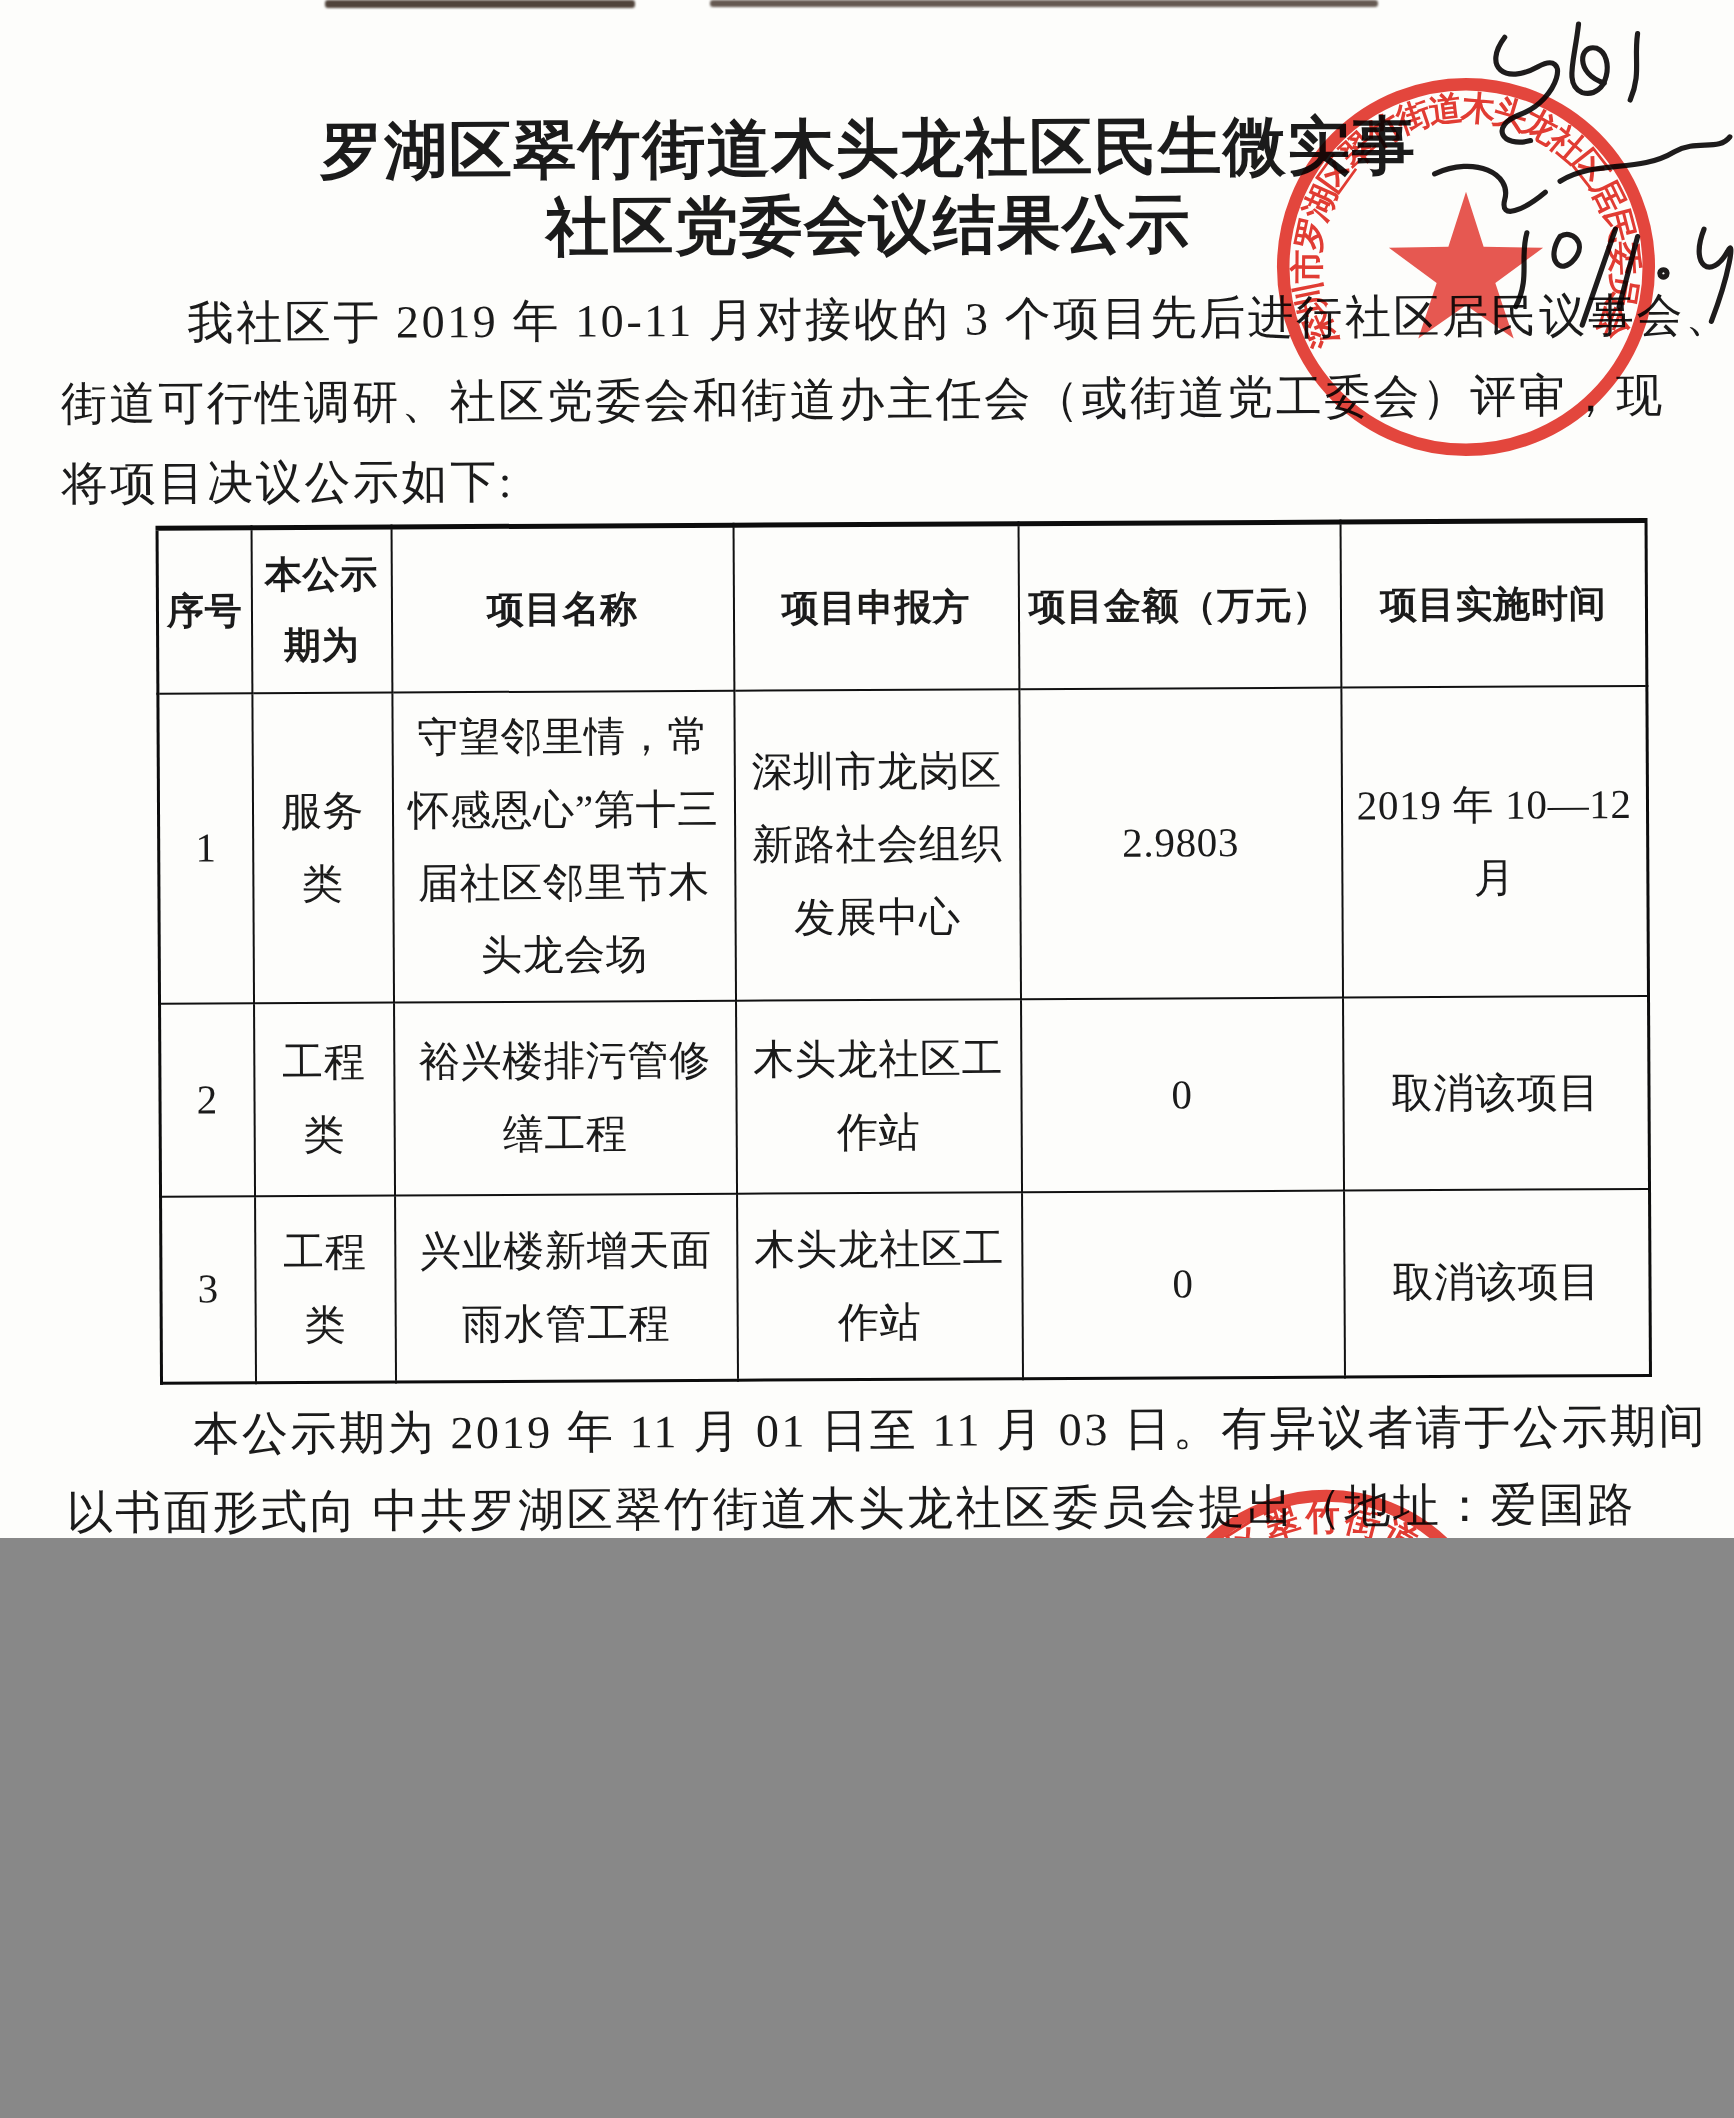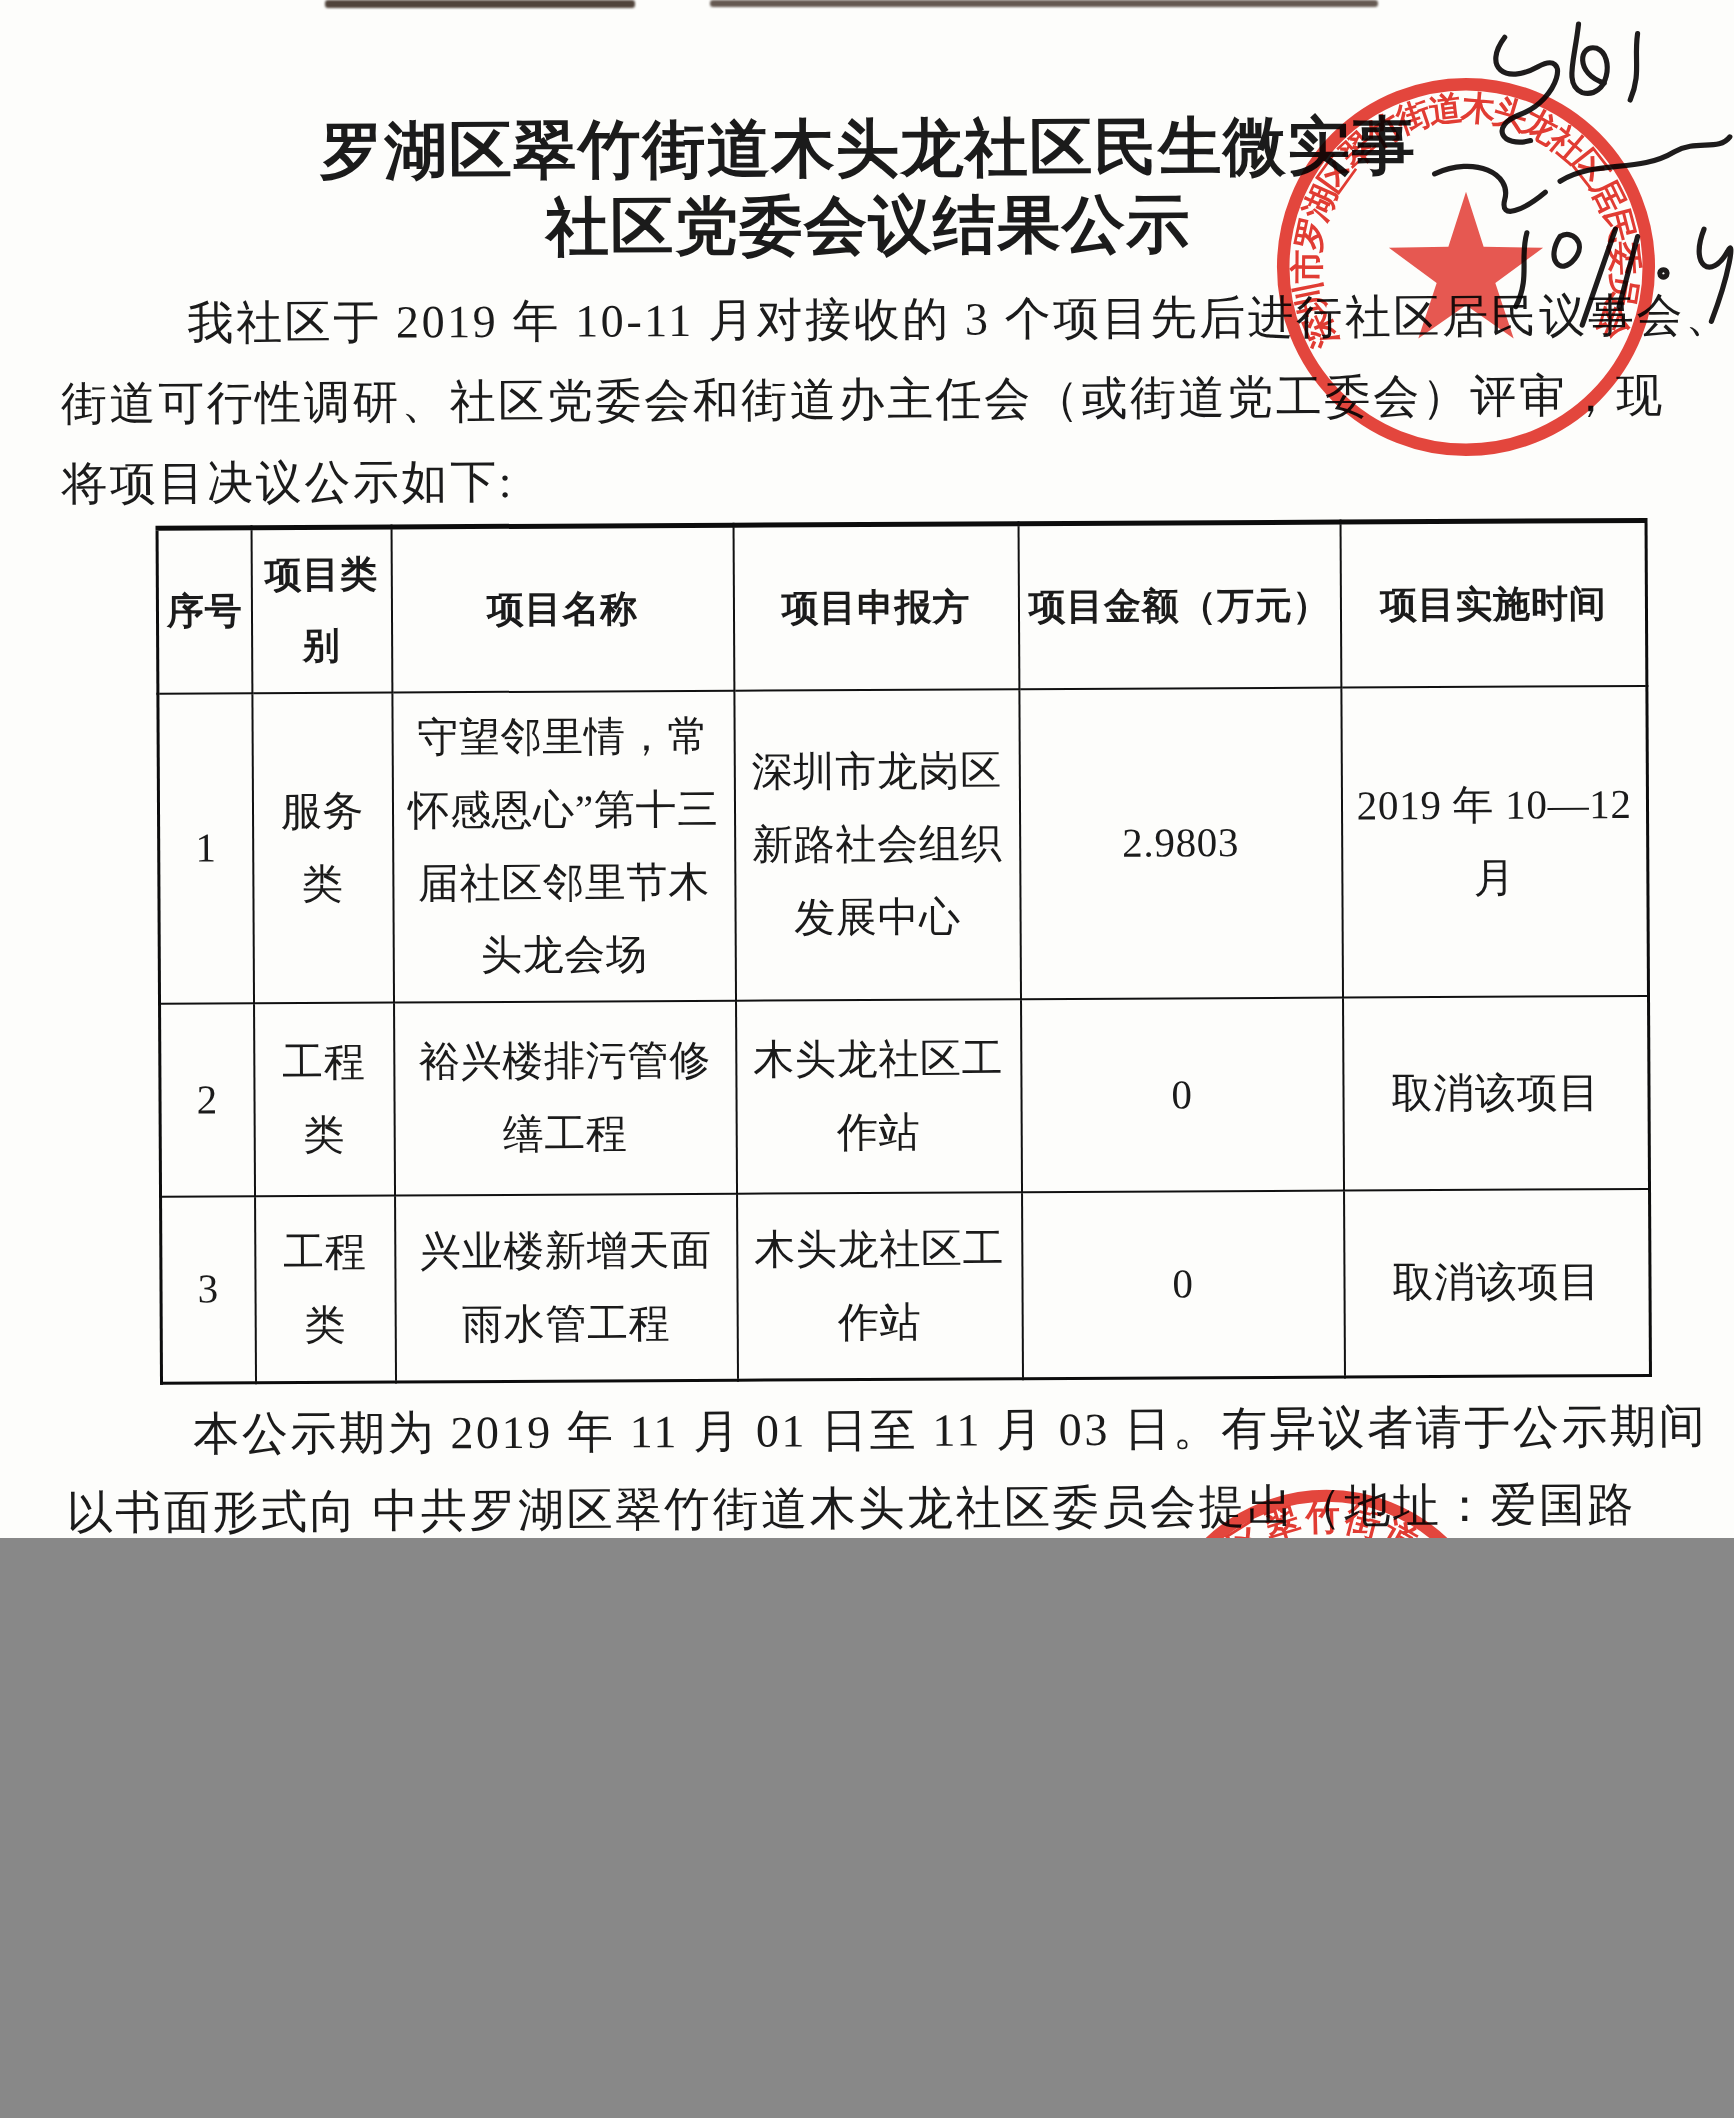--- a/index.html
+++ b/index.html
@@ -66,21 +66,21 @@
           <col style="width:94px">
             <col style="width:140px">
             <col style="width:342px">
           <col style="width:285px">
             <col style="width:322px">
             <col style="width:306px">
         </colgroup>
         <tbody>
             <tr class="head" style="height:165px">
           <td>序号</td>
-          <td>项目类别</td>
+          <td>本公示期为</td>
           <td>项目名称</td>
           <td>项目申报方</td>
           <td>项目金额（万元）</td>
           <td>项目实施时间</td>
         </tr>
         <tr style="height:310px">
           <td>1</td>
           <td>服务类</td>
           <td>守望邻里情，常怀感恩心”第十三届社区邻里节木头龙会场</td>
           <td>深圳市龙岗区新路社会组织发展中心</td>

